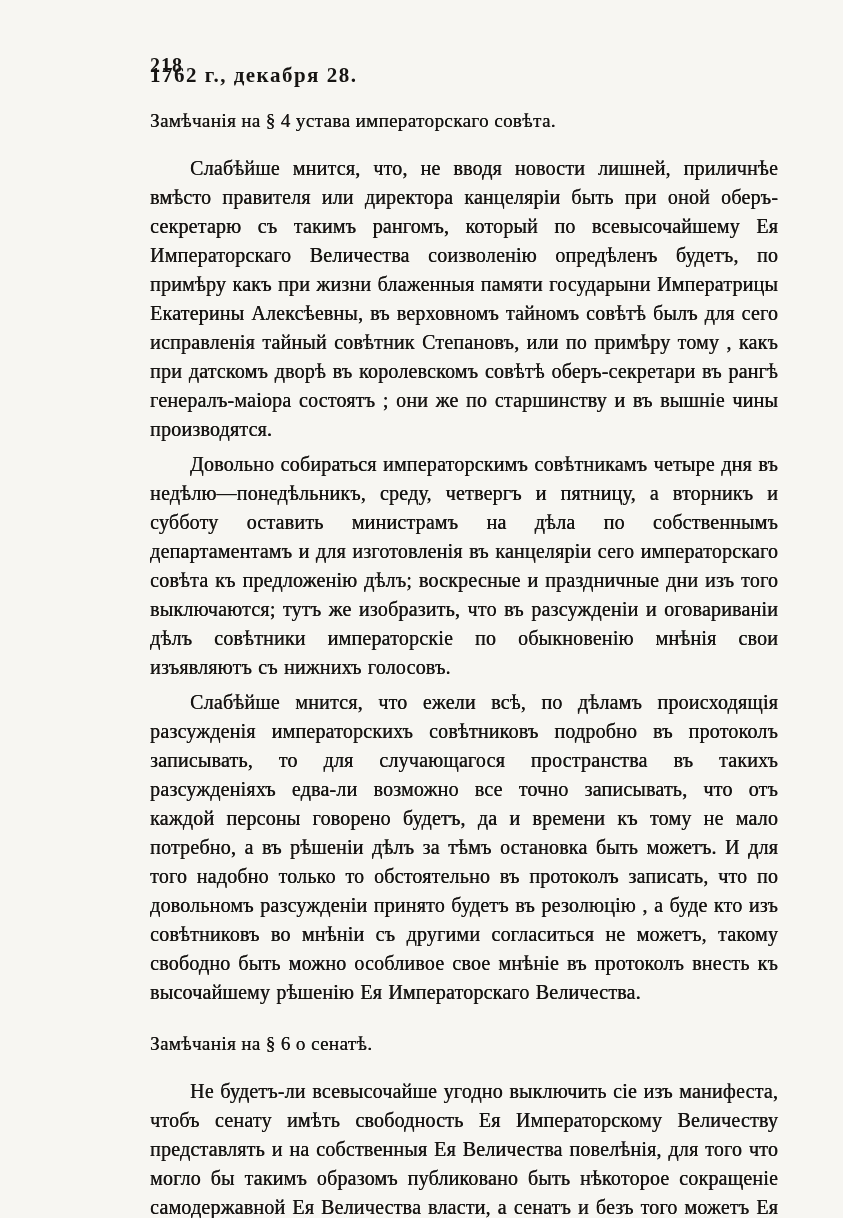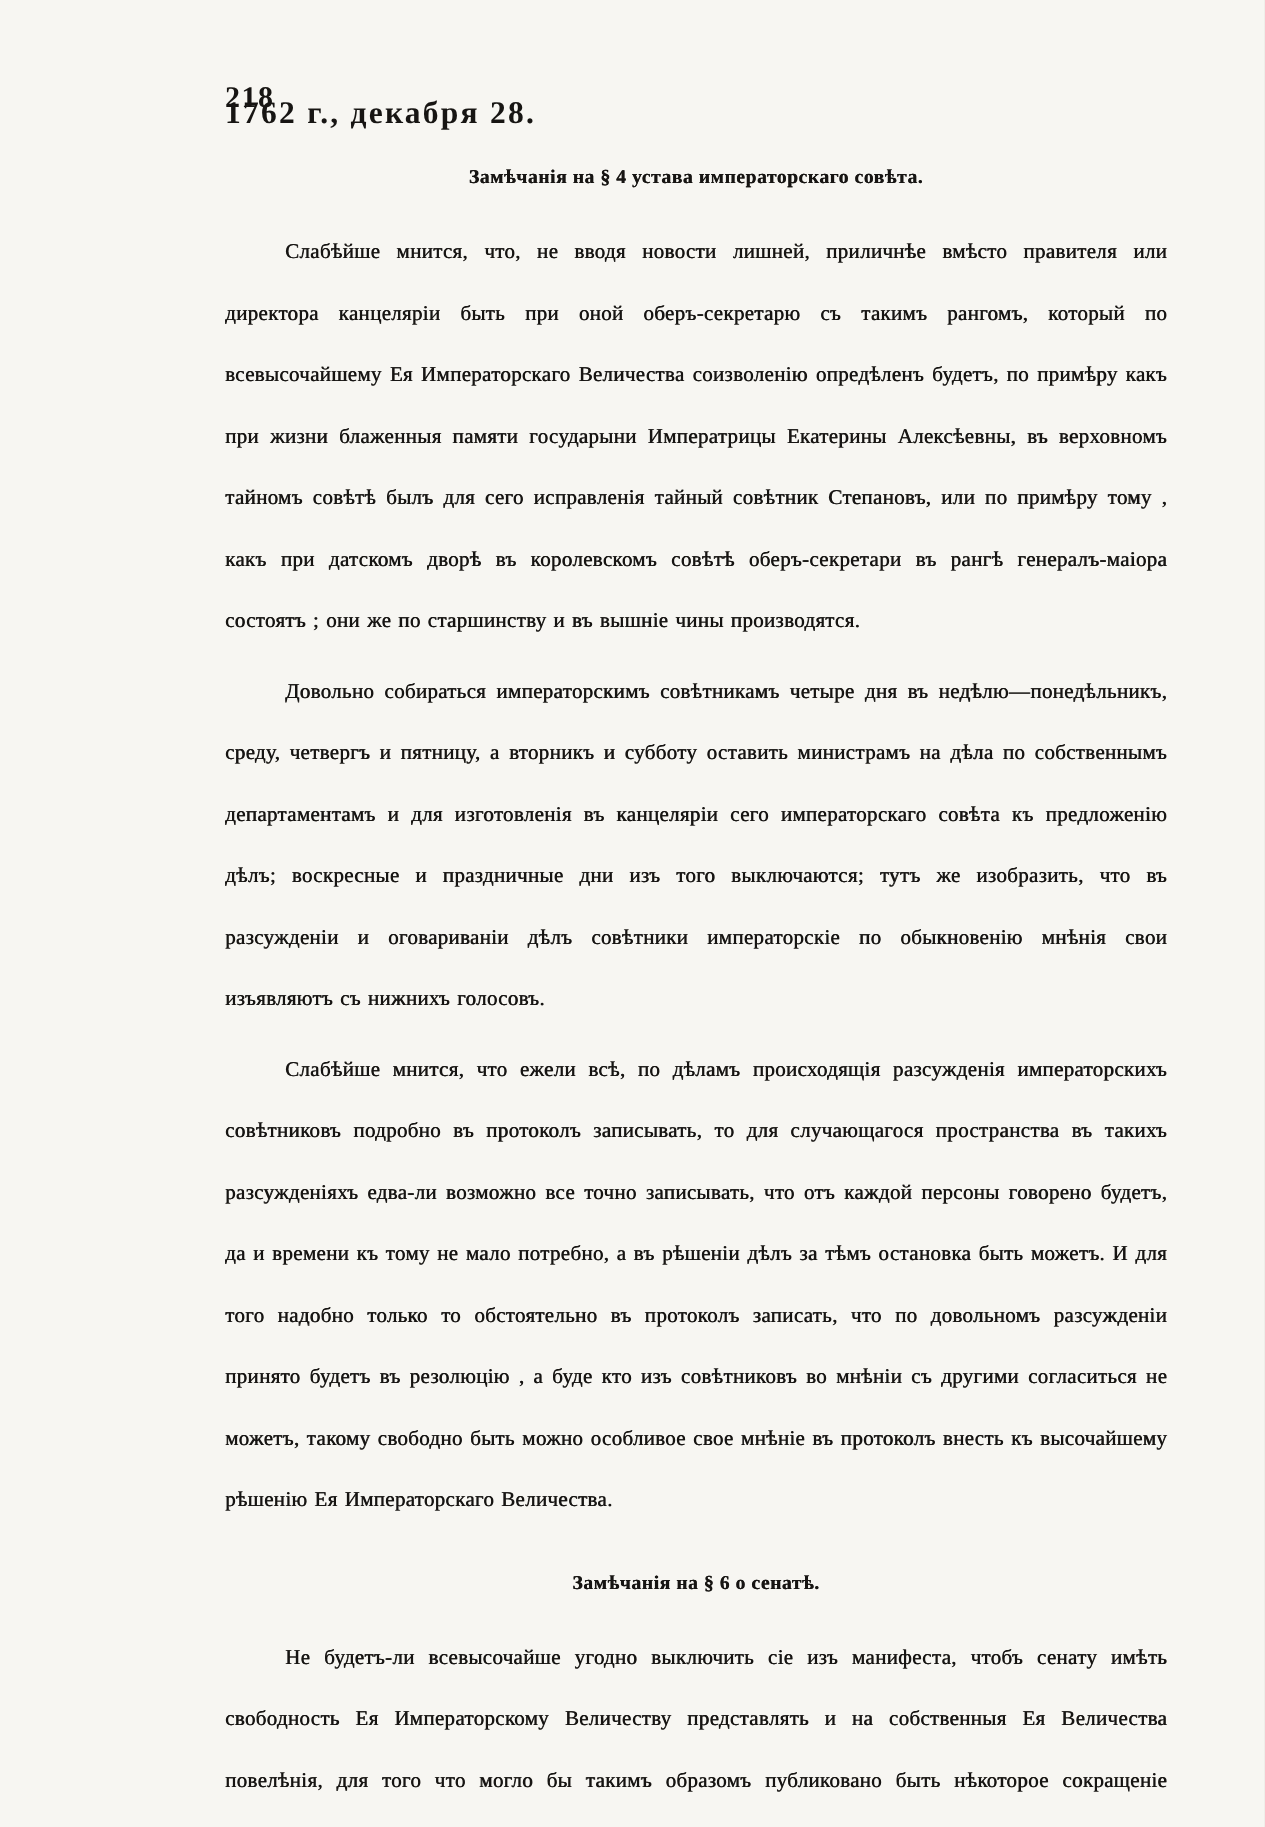--- a/index.html
+++ b/index.html
@@ -40,30 +40,30 @@
   .running-title {
     position: absolute;
     left: 0;
     right: 0;
     top: 13px;
     font-size: 21px;
     font-weight: bold;
     letter-spacing: 1.5px;
   }
   .section-heading {
-    text-align: center;
-    font-size: 13px;
-    font-weight: bold;
+    text-align: left;
+    font-size: 19px;
+    font-weight: normal;
     margin: 26px 0 22px 0;
     letter-spacing: 0.4px;
     text-shadow: 0.25px 0 0 currentColor;
   }
   .para {
-    font-size: 14px;
-    line-height: 41px;
+    font-size: 20px;
+    line-height: 29px;
     text-align: justify;
     text-indent: 40px;
     margin: 0 0 6px 0;
     letter-spacing: 0.2px;
     word-spacing: 1px;
     text-shadow: 0.35px 0 0 currentColor;
     hyphens: auto;
   }
   .section { margin: 0; }
 </style>

